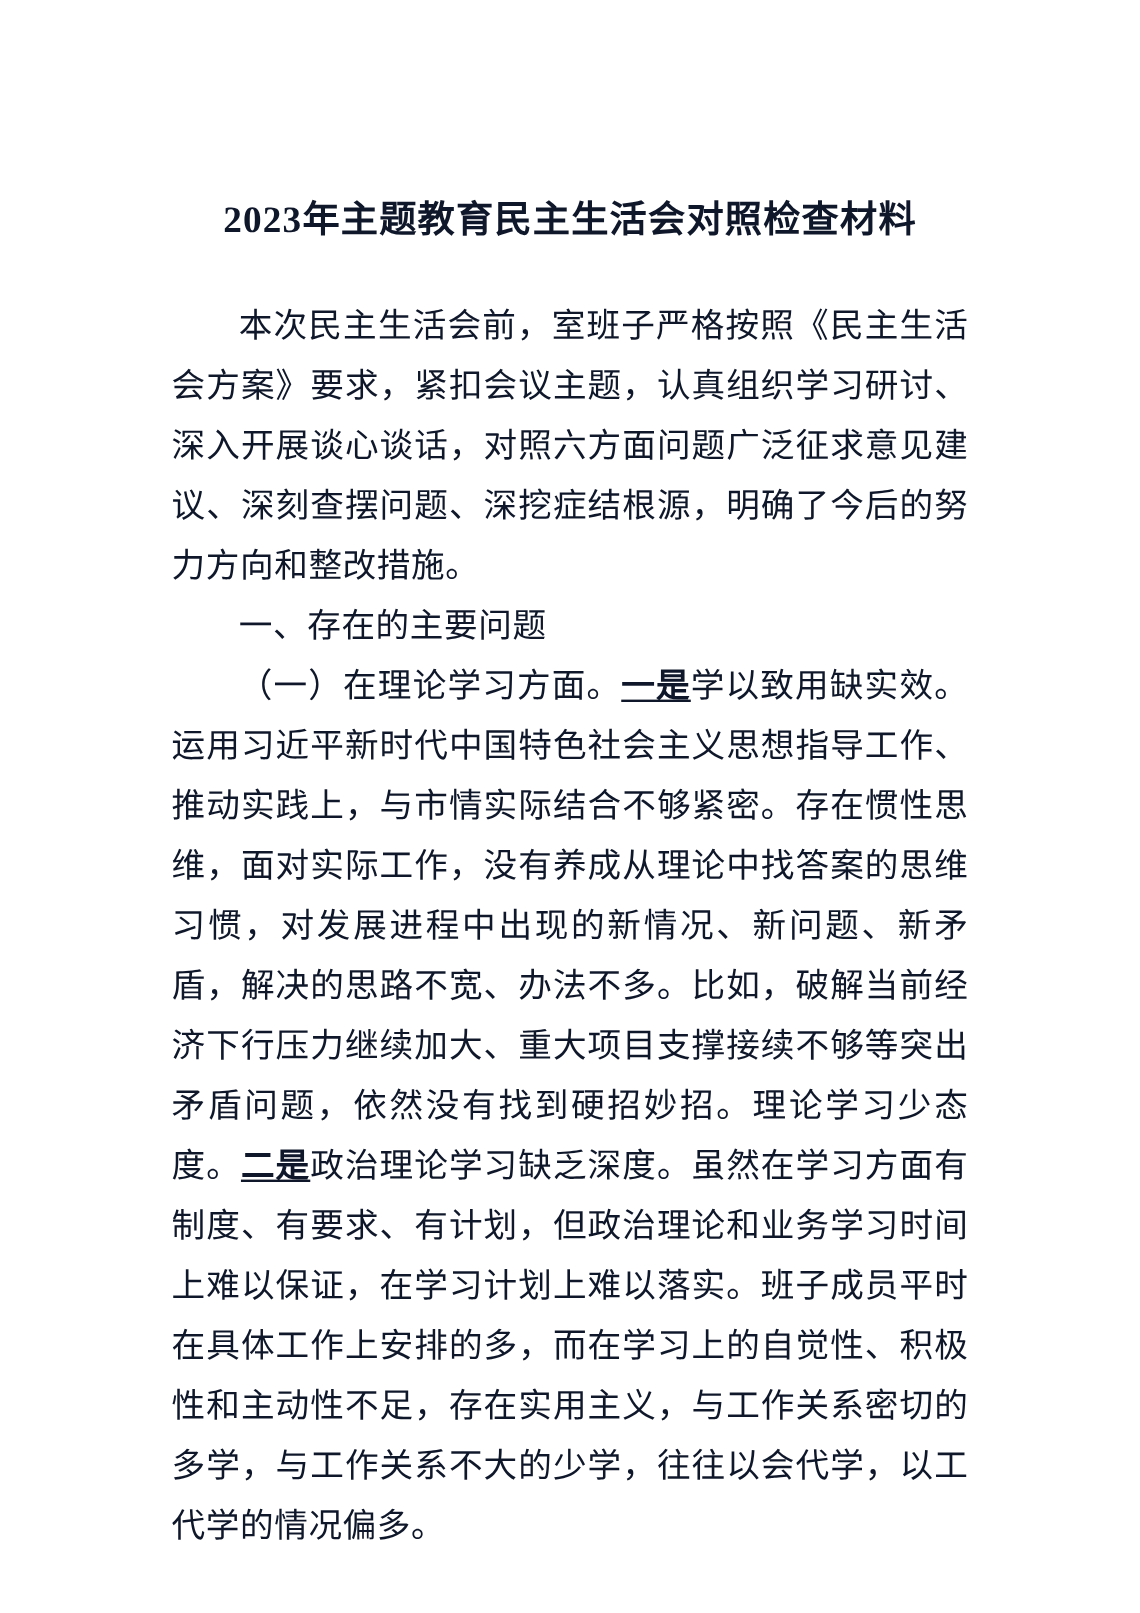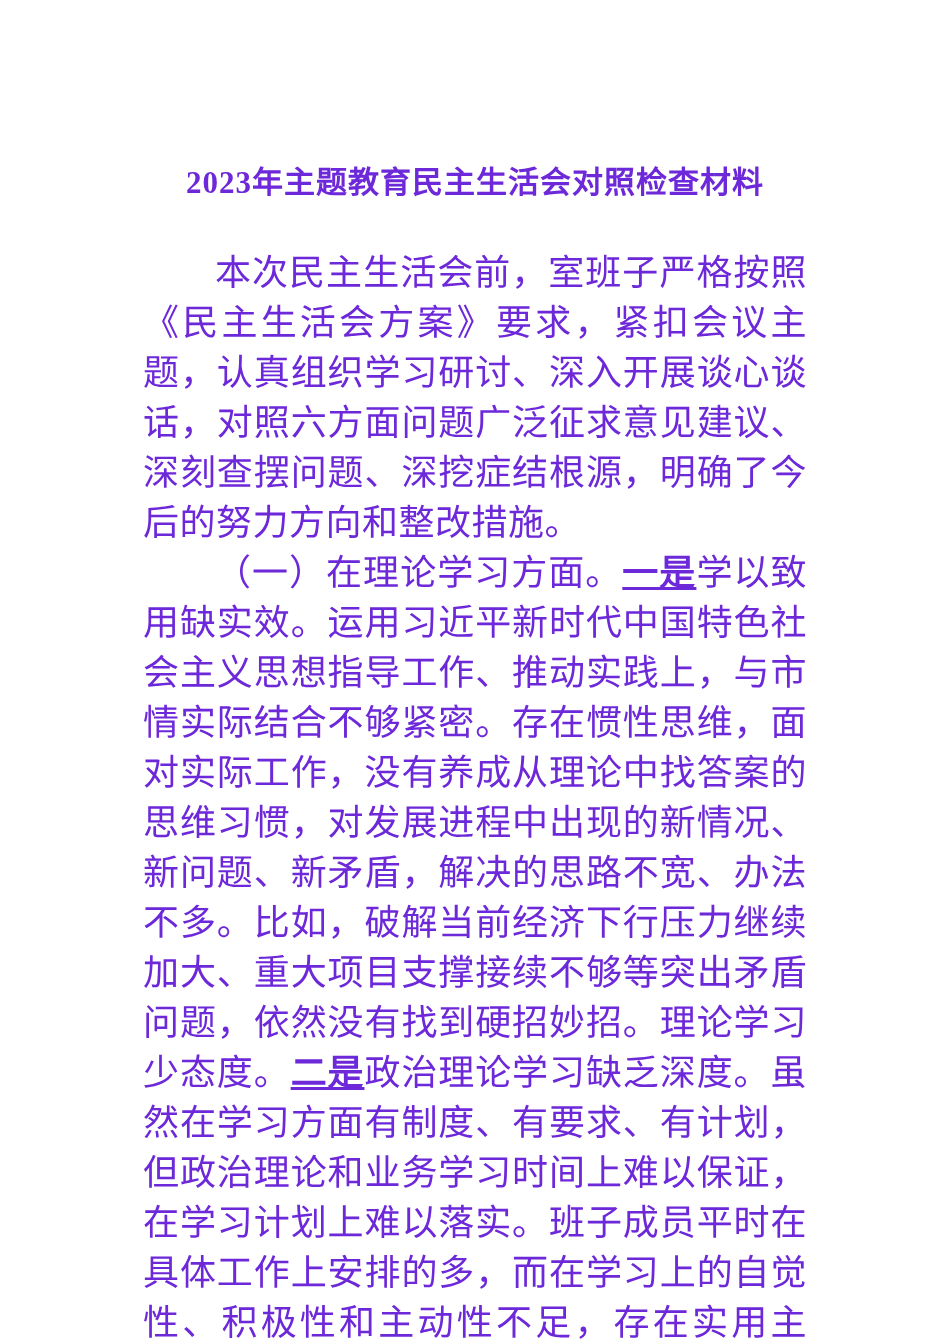--- a/index.html
+++ b/index.html
@@ -6,52 +6,53 @@
     margin: 0;
     padding: 0;
     background: #ffffff;
   }
   .page {
     position: relative;
     width: 950px;
     height: 1344px;
     margin: 0 auto;
     background: #ffffff;
-    color: #6d28d9;
+    color: #0f172a;
     box-sizing: border-box;
     padding: 160px 143px 0 143px;
     font-family: "Liberation Serif", "DejaVu Serif", serif;
     overflow: hidden;
   }
   .doc-title {
     margin: 0 0 42px 0;
     font-size: 31px;
     line-height: 46px;
     font-weight: 700;
     text-align: center;
     letter-spacing: 1px;
     white-space: nowrap;
   }
   .doc-body p.para {
     margin: 0;
-    font-size: 36px;
+    font-size: 28px;
     line-height: 50px;
     text-indent: 2em;
     text-align: justify;
     text-justify: inter-ideograph;
     letter-spacing: 0.5px;
     word-break: break-all;
   }
   .doc-body p.para span.bold {
     font-weight: 700;
     text-decoration: underline;
   }
 </style>
 </head>
 <body>
 
 <div class="page">
   <h1 class="doc-title">2023年主题教育民主生活会对照检查材料</h1>
   <main class="doc-body">
       <p class="para"><span class="">本次民主生活会前，室班子严格按照《民主生活会方案》要求，紧扣会议主题，认真组织学习研讨、深入开展谈心谈话，对照六方面问题广泛征求意见建议、深刻查摆问题、深挖症结根源，明确了今后的努力方向和整改措施。</span></p>
+      <p class="para"><span class="">一、存在的主要问题</span></p>
       <p class="para"><span class="">（一）在理论学习方面。</span><span class="bold">一是</span><span class="">学以致用缺实效。运用习近平新时代中国特色社会主义思想指导工作、推动实践上，与市情实际结合不够紧密。存在惯性思维，面对实际工作，没有养成从理论中找答案的思维习惯，对发展进程中出现的新情况、新问题、新矛盾，解决的思路不宽、办法不多。比如，破解当前经济下行压力继续加大、重大项目支撑接续不够等突出矛盾问题，依然没有找到硬招妙招。理论学习少态度。</span><span class="bold">二是</span><span class="">政治理论学习缺乏深度。虽然在学习方面有制度、有要求、有计划，但政治理论和业务学习时间上难以保证，在学习计划上难以落实。班子成员平时在具体工作上安排的多，而在学习上的自觉性、积极性和主动性不足，存在实用主义，与工作关系密切的多学，与工作关系不大的少学，往往以会代学，以工代学的情况偏多。</span></p>
     </main>
 </div>
 
 </body></html>

